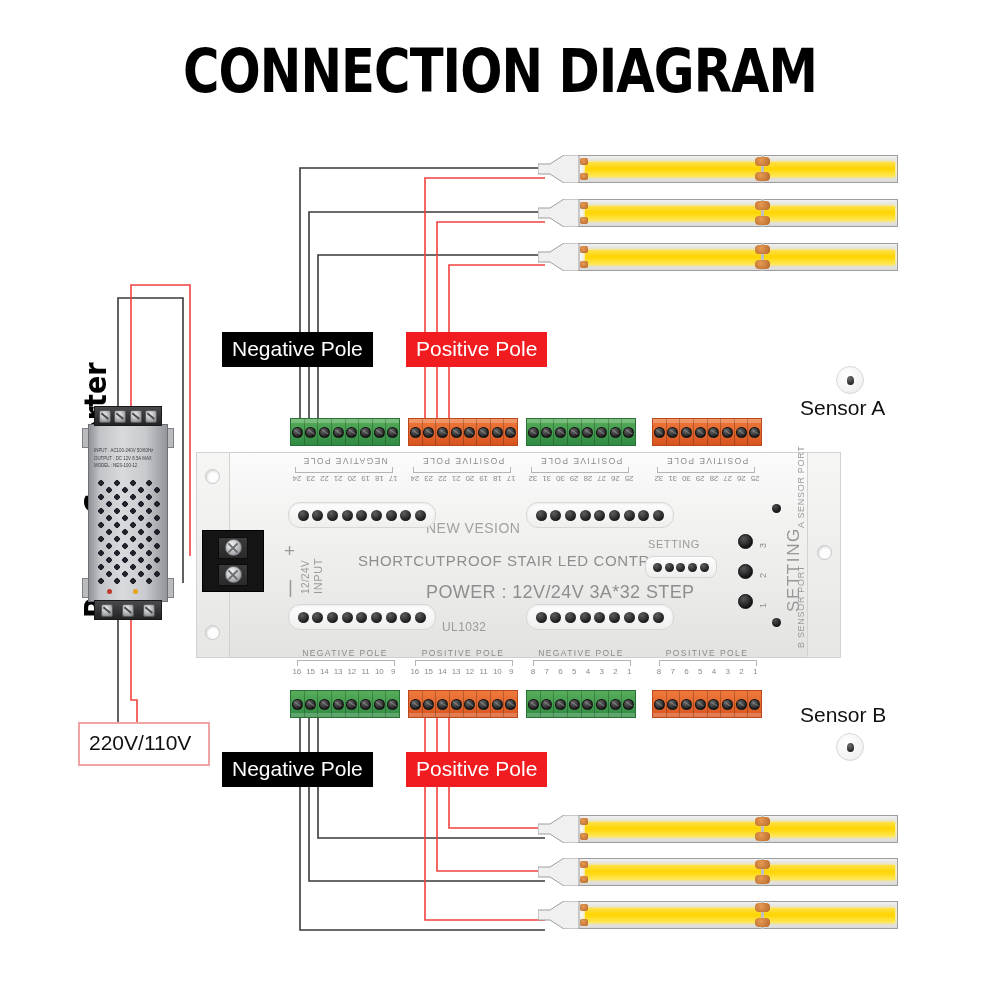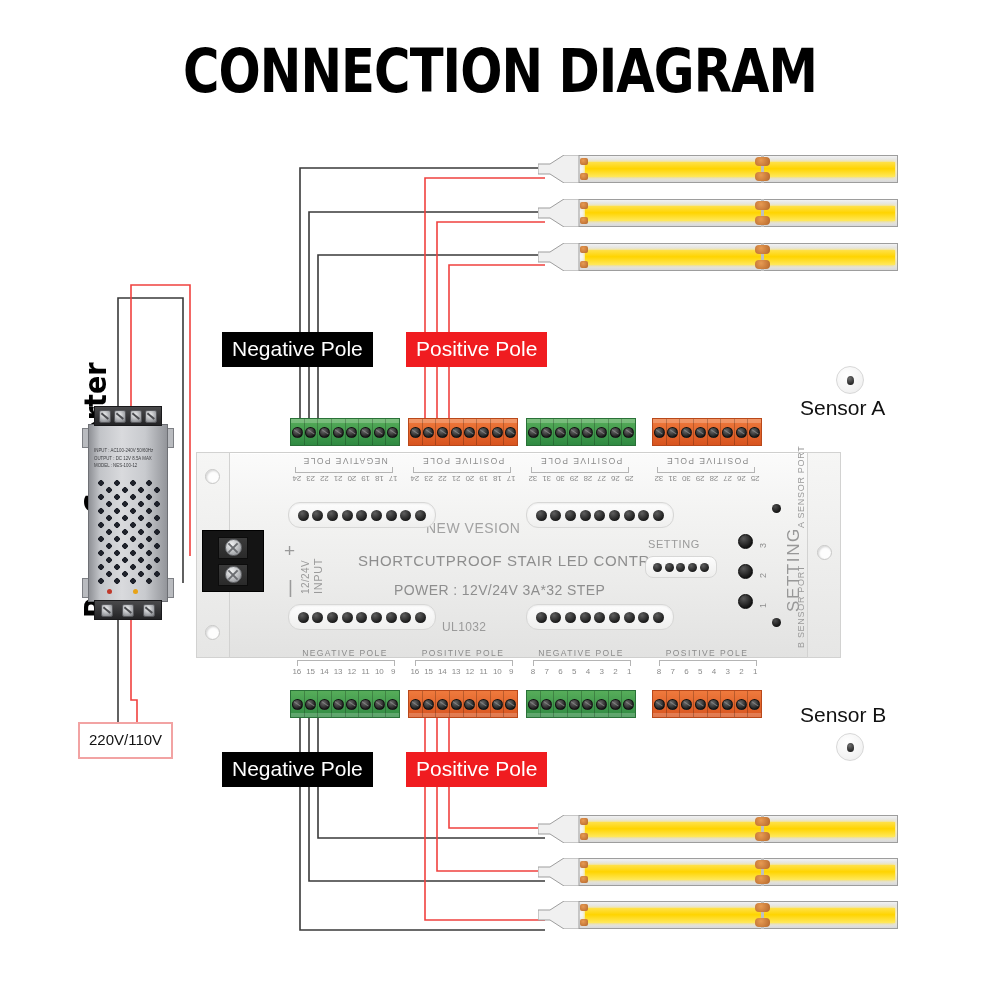--- a/index.html
+++ b/index.html
@@ -27,21 +27,21 @@
   .badge{
     font-size:21px;line-height:1;padding:6px 10px 8px 10px;
     color:#fff;white-space:nowrap;font-weight:normal;
   }
   .badge.neg{background:#000;}
   .badge.pos{background:#f01c20;}
 
   
   #mains{
     border:2px solid #f2a3a3;background:#fff;
-    font-size:15px;color:#111;padding:7px 9px 9px 9px;white-space:nowrap;
+    font-size:21px;color:#111;padding:7px 17px 9px 9px;white-space:nowrap;
   }
 
   
   #pc-label{
     font-family:"Liberation Sans Narrow","DejaVu Sans Condensed","Liberation Sans",sans-serif;
     font-weight:bold;font-size:30px;color:#000;white-space:nowrap;
     transform:rotate(-90deg);transform-origin:left top;
     letter-spacing:0px;
   }
 
@@ -144,21 +144,21 @@
   }
   .rpin{
     width:11px;height:11px;border-radius:50%;
     background:radial-gradient(circle at 36% 30%,#5e5e5e,#171717 75%);
   }
 
   
   .silk{position:absolute;color:#9a9a9a;white-space:nowrap;}
   #brand{font-size:14px;letter-spacing:.5px;color:#a2a2a2;}
   #model{font-size:15px;letter-spacing:.6px;color:#8e8e8e;}
-  #power{font-size:14px;letter-spacing:.4px;color:#8e8e8e;}
+  #power{font-size:18px;letter-spacing:.4px;color:#8e8e8e;margin-left:32px;}
   #ul{font-size:12px;letter-spacing:.4px;color:#9a9a9a;}
   .vlabel{transform:rotate(-90deg);transform-origin:left top;}
 
   
   #inputterm{
     position:absolute;left:6px;top:78px;width:62px;height:62px;
     background:#141414;border:1px solid #000;box-sizing:border-box;
     display:flex;flex-direction:column;justify-content:space-around;
     align-items:center;padding:3px 0;
   }

